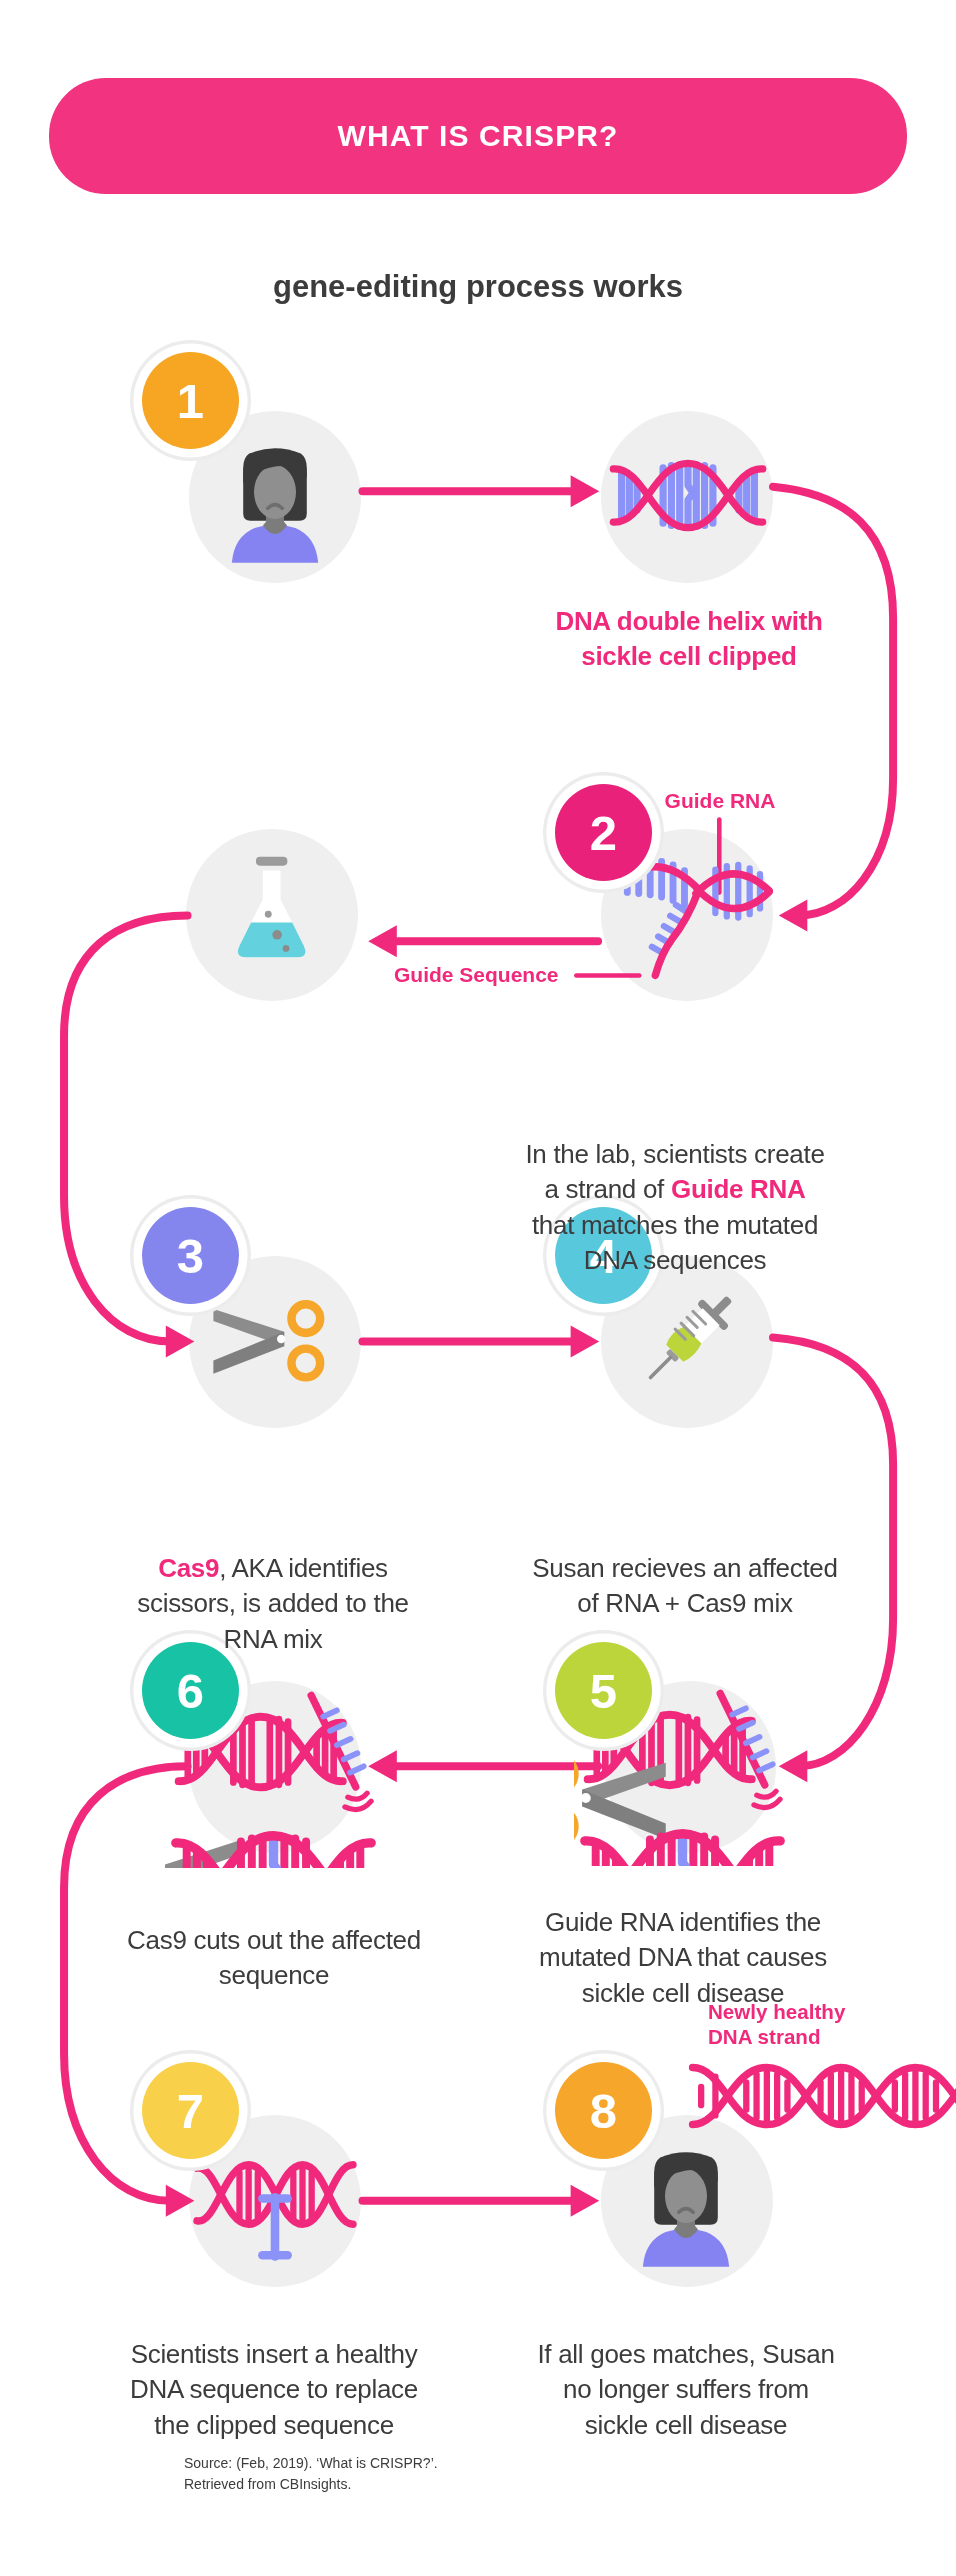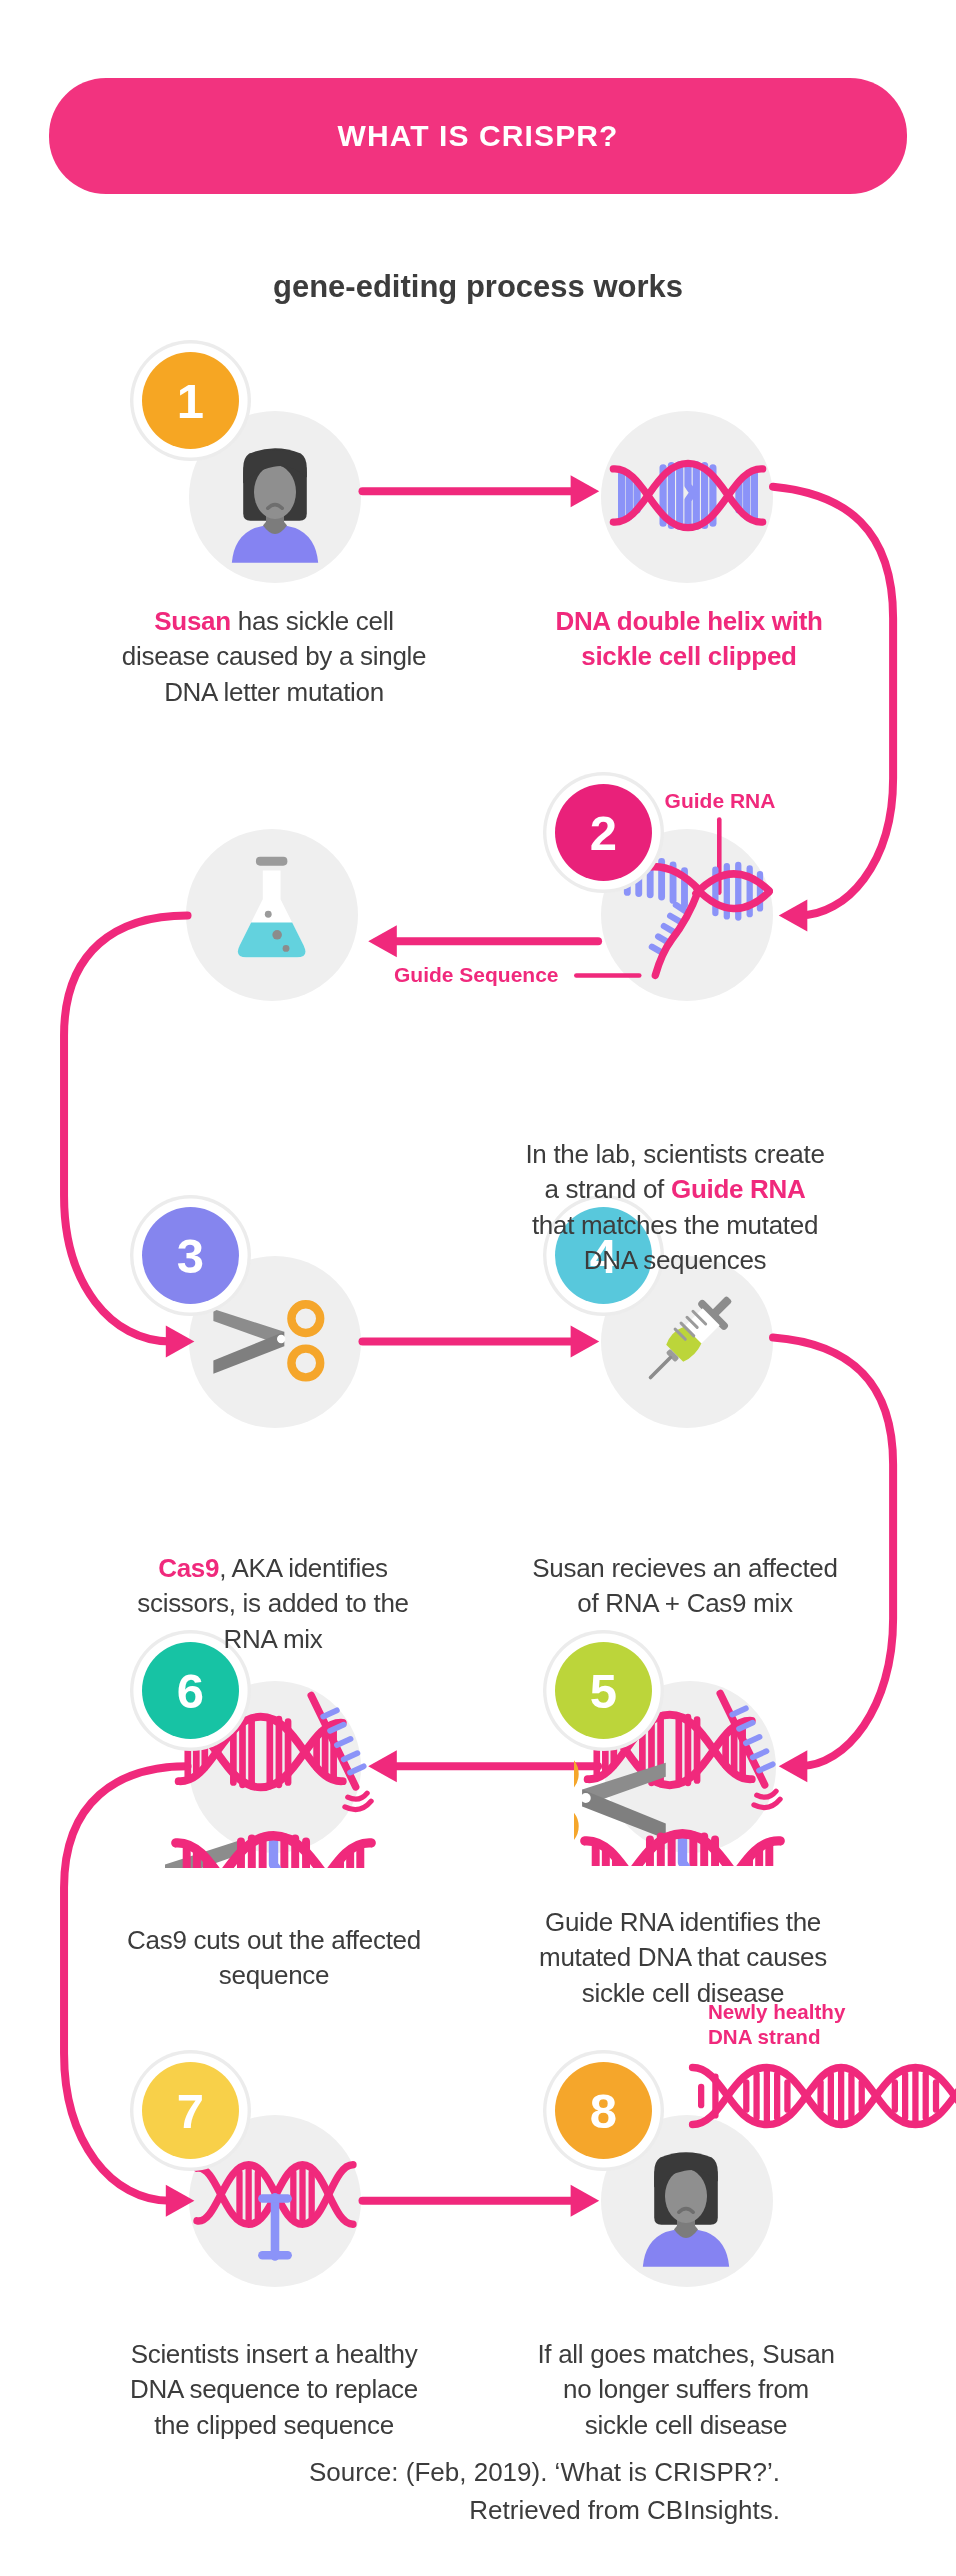--- a/index.html
+++ b/index.html
@@ -18,22 +18,22 @@
   .overlay{position:absolute;left:0;top:0;z-index:2;}
   .icon{position:absolute;z-index:3;}
   .badge{position:absolute;width:97px;height:97px;border-radius:50%;z-index:4;
          display:flex;align-items:center;justify-content:center;
          color:#fff;font-size:49px;font-weight:bold;
          box-shadow:0 0 0 8.6px #fff,0 0 0 12px var(--ring,#ECECEC);}
   .caption{position:absolute;width:400px;text-align:center;font-size:26px;line-height:1.36;
            letter-spacing:-0.3px;color:var(--text,#3C3C3C);z-index:5;}
   .accent{color:var(--accent,#F0297C);font-weight:bold;}
   .plabel{position:absolute;font-size:21px;font-weight:bold;color:var(--accent,#F0297C);z-index:5;line-height:1.2;}
-  .footer{position:absolute;left:208px;top:2453px;width:572px;text-align:right;
-          font-size:26px;line-height:1.47;color:var(--text,#3C3C3C);z-index:5;}
+  .footer{position:absolute;left:184px;top:2453px;width:572px;text-align:left;
+          font-size:14px;line-height:1.47;color:var(--text,#3C3C3C);z-index:5;}
 
   
   .connector{stroke:var(--accent,#F0297C);stroke-width:14;fill:none;stroke-linecap:round;}
   .pointer{stroke:var(--accent,#F0297C);stroke-width:8;fill:none;stroke-linecap:round;}
   .arrowhead{fill:var(--accent,#F0297C);}
   .hs{stroke:var(--accent,#F0297C);stroke-width:13;fill:none;stroke-linecap:round;}
   .rg-b{stroke:var(--periwinkle,#8B93F8);stroke-width:13;fill:none;stroke-linecap:round;stroke-linejoin:round;}
   .rg-p{stroke:var(--accent,#F0297C);stroke-width:11;fill:none;stroke-linecap:round;stroke-linejoin:round;}
   .f-hair{fill:#3A3A3A;} .f-face{fill:#8F8F8F;} .f-neck{fill:#7C7C7C;}
   .f-shirt{fill:var(--shirt,#8583F2);}
@@ -339,21 +339,20 @@
 
   <div class="badge" style="left: 142px; top: 352px; background: rgb(246, 166, 35);">1</div>
   <div class="badge" style="left: 555px; top: 784px; background: rgb(233, 33, 122);">2</div>
   <div class="badge" style="left: 142px; top: 1207px; background: rgb(133, 133, 238);">3</div>
   <div class="badge" style="left: 555px; top: 1207px; background: rgb(88, 200, 220);">4</div>
   <div class="badge" style="left: 555px; top: 1642px; background: rgb(188, 213, 58);">5</div>
   <div class="badge" style="left: 142px; top: 1642px; background: rgb(23, 195, 164);">6</div>
   <div class="badge" style="left: 142px; top: 2062px; background: rgb(248, 208, 73);">7</div>
   <div class="badge" style="left: 555px; top: 2062px; background: rgb(245, 166, 43);">8</div>
 
-  <div class="caption" style="left:74px;top:604px"><span class="accent">Susan</span><span> has sickle cell</span><br><span>disease caused by a single</span><br><span>DNA letter mutation</span></div>
   <div class="caption accent" style="left:489px;top:604px"><span class="accent">DNA double helix with</span><br><span class="accent">sickle cell clipped</span></div>
   <div class="caption" style="left:475px;top:1137px"><span>In the lab, scientists create</span><br><span>a strand of </span><span class="accent">Guide RNA</span><br><span>that matches the mutated</span><br><span>DNA sequences</span></div>
   <div class="caption" style="left:73px;top:1551px"><span class="accent">Cas9</span><span>, AKA identifies</span><br><span>scissors, is added to the</span><br><span>RNA mix</span></div>
   <div class="caption" style="left:485px;top:1551px"><span>Susan recieves an affected</span><br><span>of RNA + Cas9 mix</span></div>
   <div class="caption" style="left:483px;top:1905px"><span>Guide RNA identifies the</span><br><span>mutated DNA that causes</span><br><span>sickle cell disease</span></div>
   <div class="caption" style="left:74px;top:1923px"><span>Cas9 cuts out the affected</span><br><span>sequence</span></div>
   <div class="caption" style="left:74px;top:2337px"><span>Scientists insert a healthy</span><br><span>DNA sequence to replace</span><br><span>the clipped sequence</span></div>
   <div class="caption" style="left:486px;top:2337px"><span>If all goes matches, Susan</span><br><span>no longer suffers from</span><br><span>sickle cell disease</span></div>
 
   <div class="plabel" style="left:634px;top:788px;width:172px;text-align:center">Guide RNA</div>

